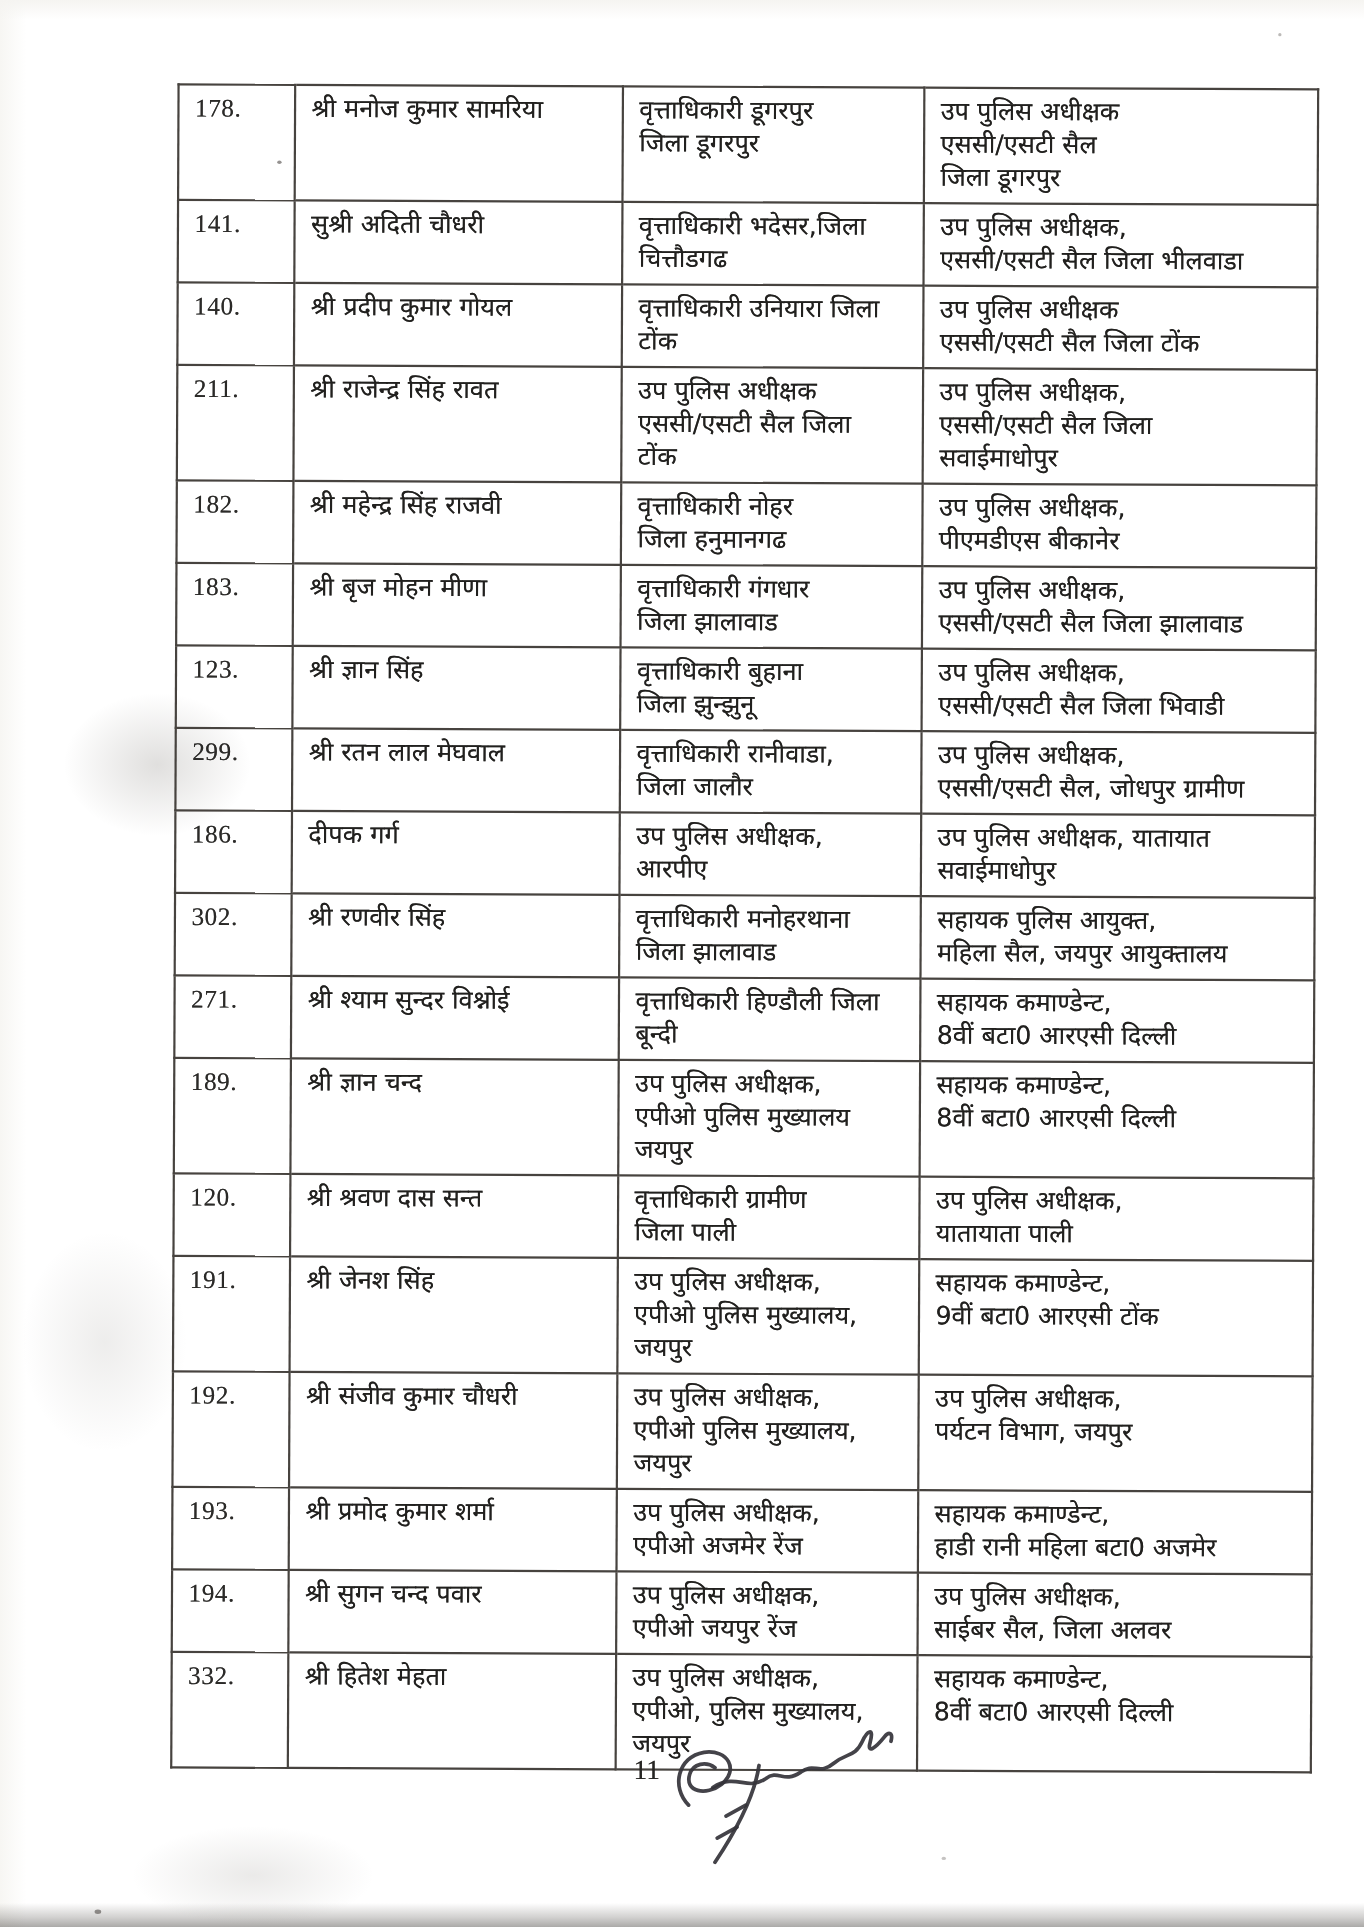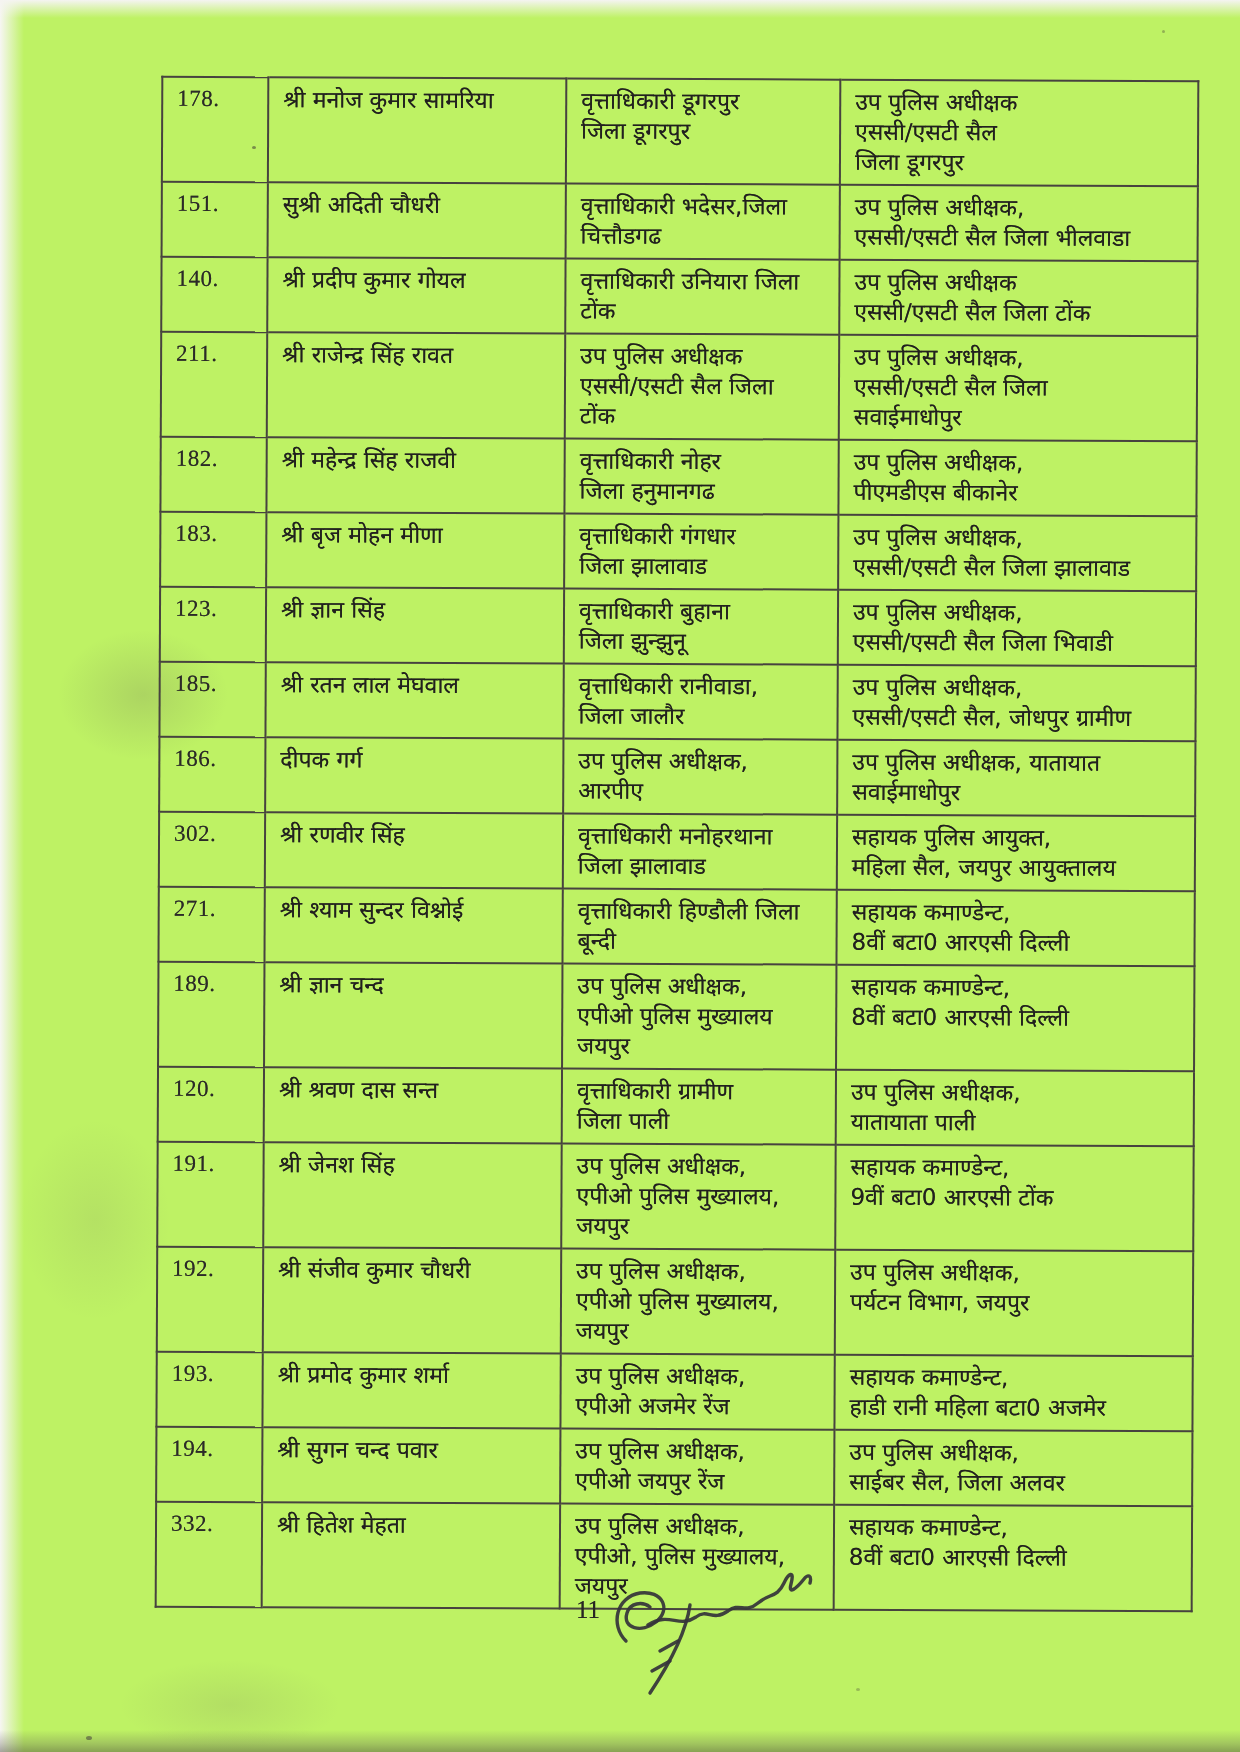--- a/index.html
+++ b/index.html
@@ -1,21 +1,21 @@
 <!DOCTYPE html>
 <html lang="hi"><head>
 <meta charset="utf-8">
 <style>
   html,body{margin:0;padding:0;}
   body{background:#8d8b88;font-family:"DejaVu Sans",sans-serif;}
   .page{
     position:relative;
     width:1240px;height:1752px;
     margin:0 auto;
-    background:#bef264;
+    background:#ffffff;
     overflow:hidden;
   }
   
   .edge-left{position:absolute;left:0;top:0;width:24px;height:100%;
     background:linear-gradient(90deg,#f7f6f3 0%,rgba(247,246,243,0) 100%);}
   .edge-top{position:absolute;left:0;top:0;width:100%;height:18px;
     background:linear-gradient(180deg,#f5f4f1 0%,rgba(245,244,241,0) 100%);}
   .edge-bottom{position:absolute;left:0;bottom:0;width:100%;height:22px;
     background:linear-gradient(180deg,rgba(90,86,82,0) 0%,rgba(90,86,82,.28) 60%,rgba(70,67,63,.46) 100%);}
   .crease-1{position:absolute;left:58px;top:630px;width:170px;height:130px;border-radius:50%;
@@ -87,21 +87,21 @@
             <span class="line">वृत्ताधिकारी डूगरपुर</span>
             <span class="line">जिला डूगरपुर</span>
           </td>
     <td class="c-to">
             <span class="line">उप पुलिस अधीक्षक</span>
             <span class="line">एससी/एसटी सैल</span>
             <span class="line">जिला डूगरपुर</span>
           </td>
   </tr>
         <tr>
-    <td class="c-sno"><span>151.</span></td>
+    <td class="c-sno"><span>141.</span></td>
     <td class="c-name">
             <span class="officer-name">सुश्री अदिती चौधरी</span>
           </td>
     <td class="c-from">
             <span class="line">वृत्ताधिकारी भदेसर,जिला</span>
             <span class="line">चित्तौडगढ</span>
           </td>
     <td class="c-to">
             <span class="line">उप पुलिस अधीक्षक,</span>
             <span class="line">एससी/एसटी सैल जिला भीलवाडा</span>
@@ -173,21 +173,21 @@
     <td class="c-from">
             <span class="line">वृत्ताधिकारी बुहाना</span>
             <span class="line">जिला झुन्झुनू</span>
           </td>
     <td class="c-to">
             <span class="line">उप पुलिस अधीक्षक,</span>
             <span class="line">एससी/एसटी सैल जिला भिवाडी</span>
           </td>
   </tr>
         <tr>
-    <td class="c-sno"><span>185.</span></td>
+    <td class="c-sno"><span>299.</span></td>
     <td class="c-name">
             <span class="officer-name">श्री रतन लाल मेघवाल</span>
           </td>
     <td class="c-from">
             <span class="line">वृत्ताधिकारी रानीवाडा,</span>
             <span class="line">जिला जालौर</span>
           </td>
     <td class="c-to">
             <span class="line">उप पुलिस अधीक्षक,</span>
             <span class="line">एससी/एसटी सैल, जोधपुर ग्रामीण</span>

